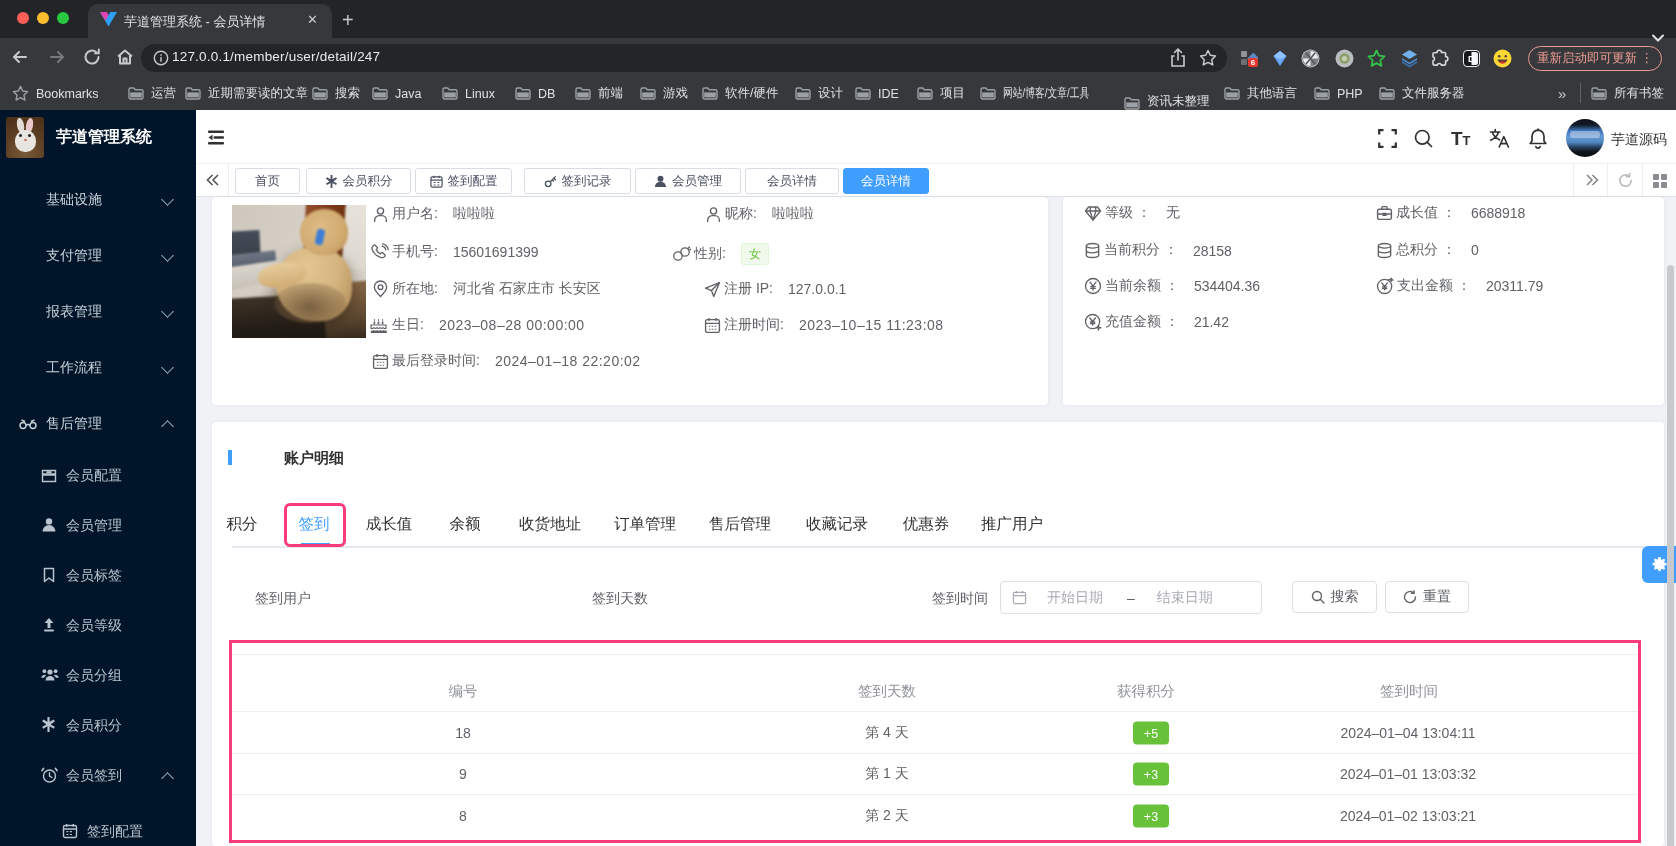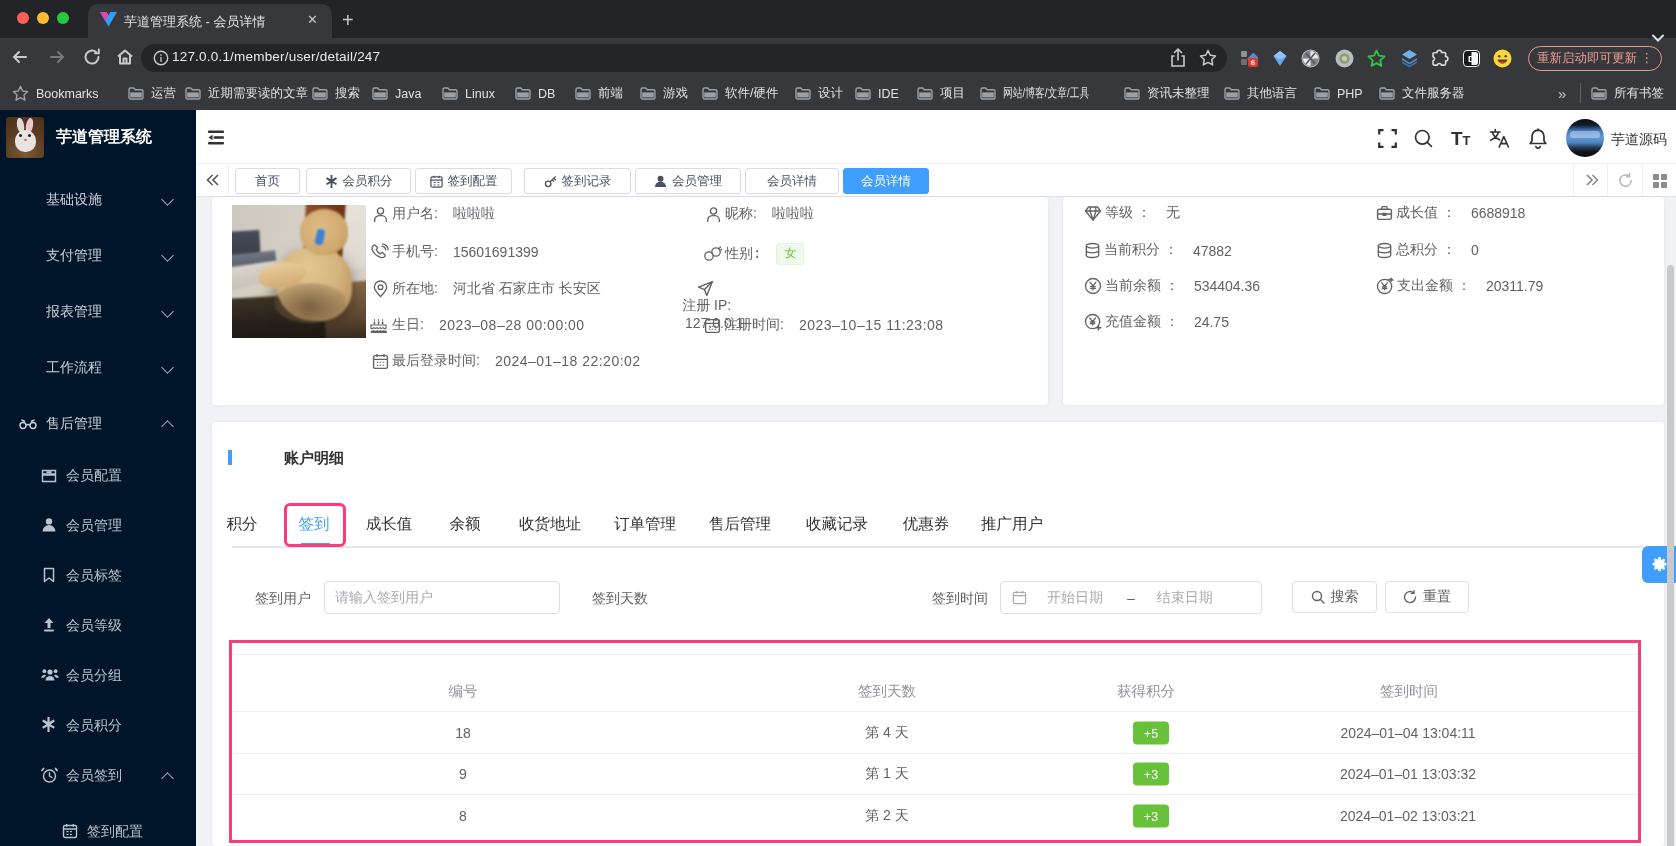--- a/index.html
+++ b/index.html
@@ -277,21 +277,21 @@
     </svg>
     <span>项目</span>
   </div>
 <div class="bm" style="left:980px;">
     <svg class="fold" viewBox="0 0 16 13">
       <path d="M1 2.5 a1.5 1.5 0 0 1 1.5-1.5 h3.2 l1.6 1.8 h6.2 a1.5 1.5 0 0 1 1.5 1.5 v6.2 a1.5 1.5 0 0 1 -1.5 1.5 h-11 a1.5 1.5 0 0 1 -1.5 -1.5 Z" fill="none" stroke="#9aa0a6" stroke-width="1.4"></path>
       <rect x="2.2" y="5.4" width="11.6" height="5" fill="#9aa0a6"></rect>
     </svg>
     <span style="display:inline-block;transform:scaleX(.78);transform-origin:0 50%;white-space:nowrap;">网站/博客/文章/工具</span>
   </div>
-<div class="bm" style="left:1124px;">
+<div class="bm" style="left:1124px;align-items:flex-end;">
     <svg class="fold" viewBox="0 0 16 13">
       <path d="M1 2.5 a1.5 1.5 0 0 1 1.5-1.5 h3.2 l1.6 1.8 h6.2 a1.5 1.5 0 0 1 1.5 1.5 v6.2 a1.5 1.5 0 0 1 -1.5 1.5 h-11 a1.5 1.5 0 0 1 -1.5 -1.5 Z" fill="none" stroke="#9aa0a6" stroke-width="1.4"></path>
       <rect x="2.2" y="5.4" width="11.6" height="5" fill="#9aa0a6"></rect>
     </svg>
     <span>资讯未整理</span>
   </div>
 <div class="bm" style="left:1224px;">
     <svg class="fold" viewBox="0 0 16 13">
       <path d="M1 2.5 a1.5 1.5 0 0 1 1.5-1.5 h3.2 l1.6 1.8 h6.2 a1.5 1.5 0 0 1 1.5 1.5 v6.2 a1.5 1.5 0 0 1 -1.5 1.5 h-11 a1.5 1.5 0 0 1 -1.5 -1.5 Z" fill="none" stroke="#9aa0a6" stroke-width="1.4"></path>
       <rect x="2.2" y="5.4" width="11.6" height="5" fill="#9aa0a6"></rect>
@@ -519,28 +519,28 @@
           <path d="M1.5 6 H14.5 M4.7 1 V3.8 M11.3 1 V3.8"></path>
           <path d="M4.5 8.7 H6 M7.2 8.7 H8.7 M10 8.7 H11.5 M4.5 11.5 H6 M7.2 11.5 H8.7 M10 11.5 H11.5" stroke-width="1.1"></path>
         </svg>
       </span>最后登录时间:<span class="val" style="letter-spacing:.5px;">2024–01–18 22:20:02</span></div>
   <div class="frow" style="left:705px;top:95px;"><span class="ic">
         <svg width="17" height="17" viewBox="0 0 16 16" fill="none" stroke="#606266" stroke-width="1.3">
           <circle cx="8" cy="4.7" r="2.9"></circle>
           <path d="M2.5 14.5 v-1.2 a4.2 4.2 0 0 1 4.2-4.2 h2.6 a4.2 4.2 0 0 1 4.2 4.2 v1.2" stroke-linecap="round"></path>
         </svg>
       </span>昵称:<span class="val">啦啦啦</span></div>
-  <div class="frow" style="left:703px;top:133px;font-family:Liberation Mono, monospace;"><span class="ic">
+  <div class="frow" style="left:672px;top:133px;"><span class="ic">
         <svg width="19" height="18" viewBox="0 0 19 18" fill="none" stroke="#606266" stroke-width="1.3">
           <circle cx="6" cy="11" r="4.2"></circle>
           <circle cx="13" cy="7" r="4.2"></circle>
           <path d="M16 3.5 L17.5 2 M17.8 5 l.8-.8" stroke-linecap="round"></path>
         </svg>
       </span>性别:<span class="val gtag" style="position:static;">女</span></div>
-  <div class="frow" style="left:670px;top:170px;flex-direction:column;"><span class="ic">
+  <div class="frow" style="left:704px;top:170px;"><span class="ic">
         <svg width="17" height="17" viewBox="0 0 16 16" fill="none" stroke="#606266" stroke-width="1.3" stroke-linejoin="round">
           <path d="M14.5 1.5 L1.5 6.8 L7 9 L9.2 14.5 Z"></path>
           <path d="M7 9 L14.5 1.5"></path>
         </svg>
       </span>注册 IP:<span class="val">127.0.0.1</span></div>
   <div class="frow" style="left:704px;top:206px;"><span class="ic">
         <svg width="17" height="17" viewBox="0 0 16 16" fill="none" stroke="#606266" stroke-width="1.3">
           <rect x="1.5" y="2.5" width="13" height="12" rx="1.5"></rect>
           <path d="M1.5 6 H14.5 M4.7 1 V3.8 M11.3 1 V3.8"></path>
           <path d="M4.5 8.7 H6 M7.2 8.7 H8.7 M10 8.7 H11.5 M4.5 11.5 H6 M7.2 11.5 H8.7 M10 11.5 H11.5" stroke-width="1.1"></path>
@@ -551,34 +551,34 @@
         <svg width="18" height="17" viewBox="0 0 18 16" fill="none" stroke="#606266" stroke-width="1.3" stroke-linejoin="round">
           <path d="M4.5 1.5 H13.5 L16.5 5.5 L9 14.5 L1.5 5.5 Z"></path>
           <path d="M1.5 5.5 H16.5 M6.5 1.5 L6 5.5 L9 14.5 L12 5.5 L11.5 1.5"></path>
         </svg>
       </span>等级 ：<span class="val2">无</span></div>
   <div class="frow" style="left:1084px;top:131px;align-items:flex-end;"><span class="ic">
         <svg width="17" height="17" viewBox="0 0 16 16" fill="none" stroke="#606266" stroke-width="1.3">
           <ellipse cx="8" cy="3.6" rx="5.8" ry="2.2"></ellipse>
           <path d="M2.2 3.6 V8 c0 1.2 2.6 2.2 5.8 2.2 S13.8 9.2 13.8 8 V3.6 M2.2 8 v4.4 c0 1.2 2.6 2.2 5.8 2.2 s5.8-1 5.8-2.2 V8"></path>
         </svg>
-      </span>当前积分 ：<span class="val2">47882</span></div>
+      </span>当前积分 ：<span class="val2">28158</span></div>
   <div class="frow" style="left:1084px;top:167px;"><span class="ic">
         <svg width="18" height="18" viewBox="0 0 18 18" fill="none" stroke="#606266" stroke-width="1.3">
           <circle cx="9" cy="9" r="7.5"></circle>
           <path d="M6 5.2 L9 9.2 L12 5.2 M9 9.2 V13 M6.7 9.6 H11.3 M6.7 11.4 H11.3" stroke-linecap="round"></path>
         </svg>
       </span>当前余额 ：<span class="val2">534404.36</span></div>
   <div class="frow" style="left:1084px;top:203px;"><span class="ic">
         <svg width="18" height="18" viewBox="0 0 18 18" fill="none" stroke="#606266" stroke-width="1.3">
           <circle cx="8.6" cy="8.6" r="7.1"></circle>
           <path d="M5.8 5 L8.6 8.7 L11.4 5 M8.6 8.7 V12 M6.4 9 H10.8 M6.4 10.7 H10.8" stroke-linecap="round"></path>
           <path d="M14.5 12.5 V17 M12.2 14.7 H16.8" stroke-linecap="round" stroke-width="1.5"></path>
         </svg>
-      </span>充值金额 ：<span class="val2">24.75</span></div>
+      </span>充值金额 ：<span class="val2">21.42</span></div>
   <div class="frow" style="left:1376px;top:94px;"><span class="ic">
         <svg width="17" height="16" viewBox="0 0 16 15" fill="none" stroke="#606266" stroke-width="1.3">
           <rect x="1.5" y="4" width="13" height="9.5" rx="1.5"></rect>
           <path d="M5.5 4 V2.5 a1 1 0 0 1 1-1 h3 a1 1 0 0 1 1 1 V4 M1.5 8.5 H14.5 M6.7 8 h2.6 v1.7 h-2.6 Z"></path>
         </svg>
       </span>成长值 ：<span class="val2">6688918</span></div>
   <div class="frow" style="left:1376px;top:131px;"><span class="ic">
         <svg width="17" height="17" viewBox="0 0 16 16" fill="none" stroke="#606266" stroke-width="1.3">
           <ellipse cx="8" cy="3.6" rx="5.8" ry="2.2"></ellipse>
           <path d="M2.2 3.6 V8 c0 1.2 2.6 2.2 5.8 2.2 S13.8 9.2 13.8 8 V3.6 M2.2 8 v4.4 c0 1.2 2.6 2.2 5.8 2.2 s5.8-1 5.8-2.2 V8"></path>
@@ -597,21 +597,20 @@
   <div class="etab" style="left:389px;">成长值</div>
   <div class="etab" style="left:465px;">余额</div>
   <div class="etab" style="left:550px;">收货地址</div>
   <div class="etab" style="left:645px;">订单管理</div>
   <div class="etab" style="left:740px;">售后管理</div>
   <div class="etab" style="left:837px;">收藏记录</div>
   <div class="etab" style="left:926px;">优惠券</div>
   <div class="etab" style="left:1012px;">推广用户</div>
 
   <div class="flabel" style="left:255px;">签到用户</div>
-  <div class="inp" style="left:324px;width:236px;padding-left:10px;">请输入签到用户</div>
   <div class="flabel" style="left:592px;">签到天数</div>
   <div class="flabel" style="left:932px;">签到时间</div>
   <div class="inp" style="left:1000px;width:262px;">
     <svg style="margin-left:11px;" width="15" height="15" viewBox="0 0 16 16" fill="none" stroke="#a8abb2" stroke-width="1.3">
         <rect x="1.5" y="2.5" width="13" height="12" rx="1.5"></rect>
         <path d="M1.5 6 H14.5 M4.7 1 V3.8 M11.3 1 V3.8"></path>
       </svg>
     <span style="margin-left:20px;">开始日期</span>
       <span style="margin:0 0 0 24px;color:#606266;">–</span>
       <span style="margin-left:22px;">结束日期</span>

